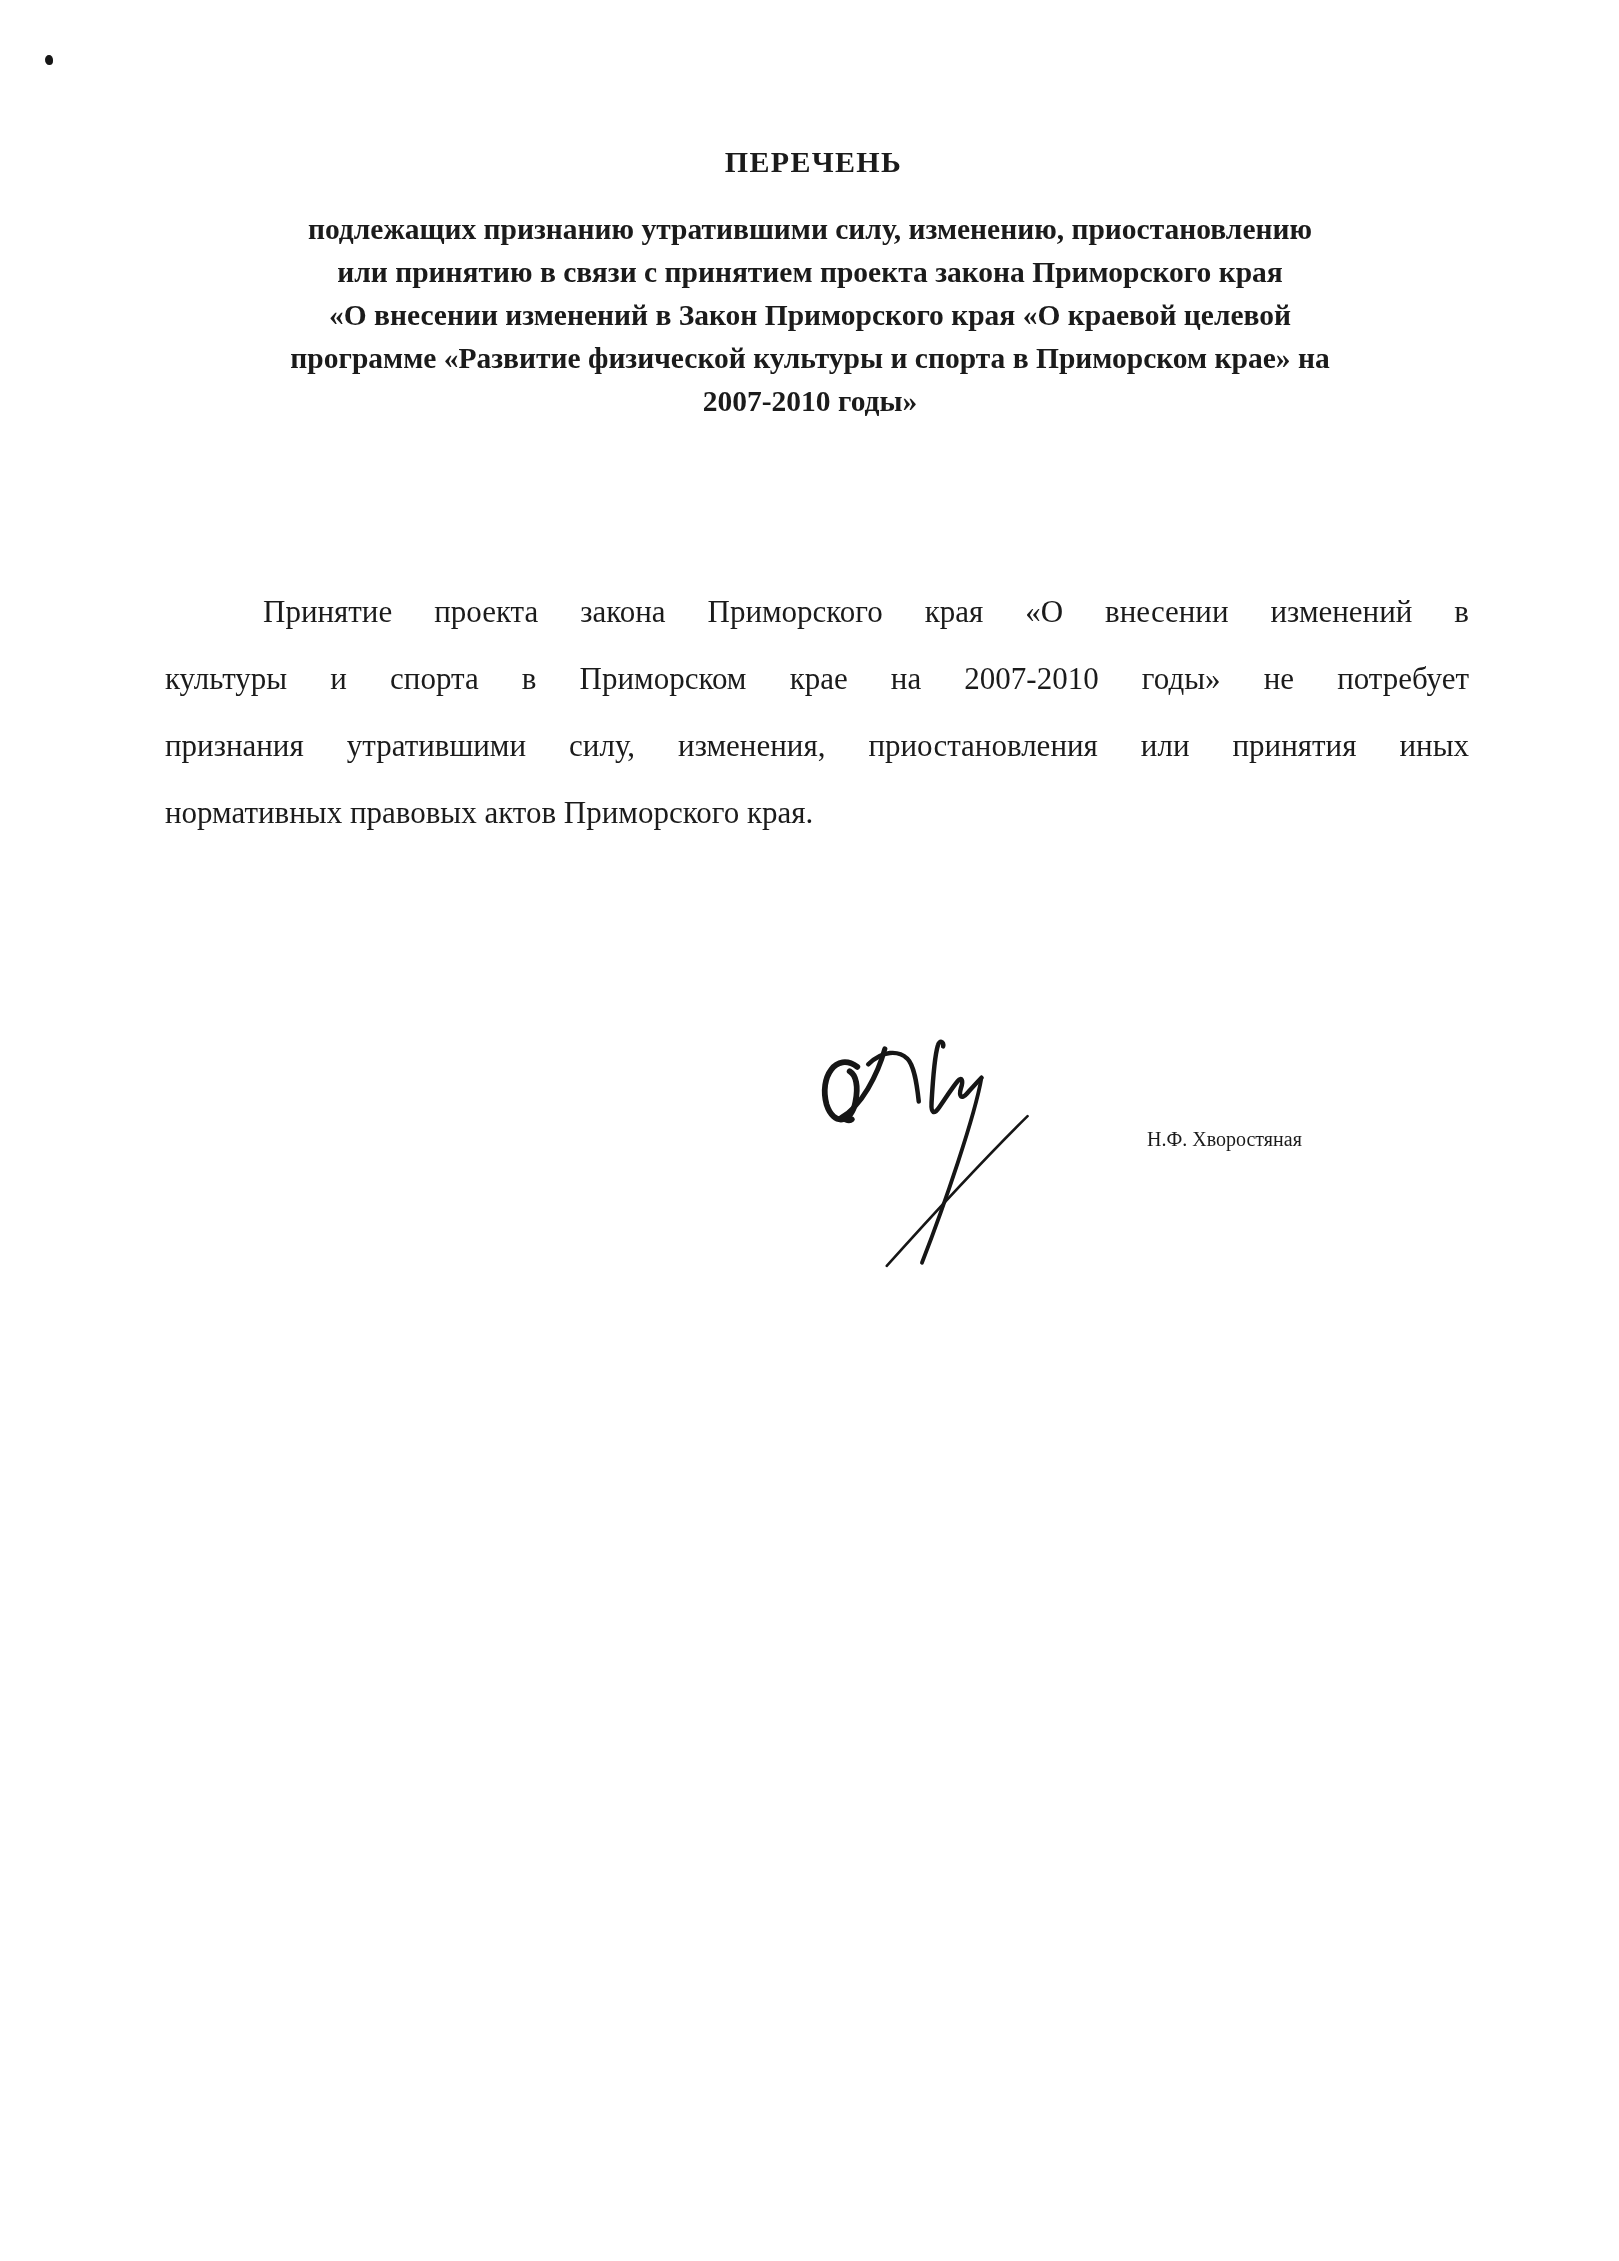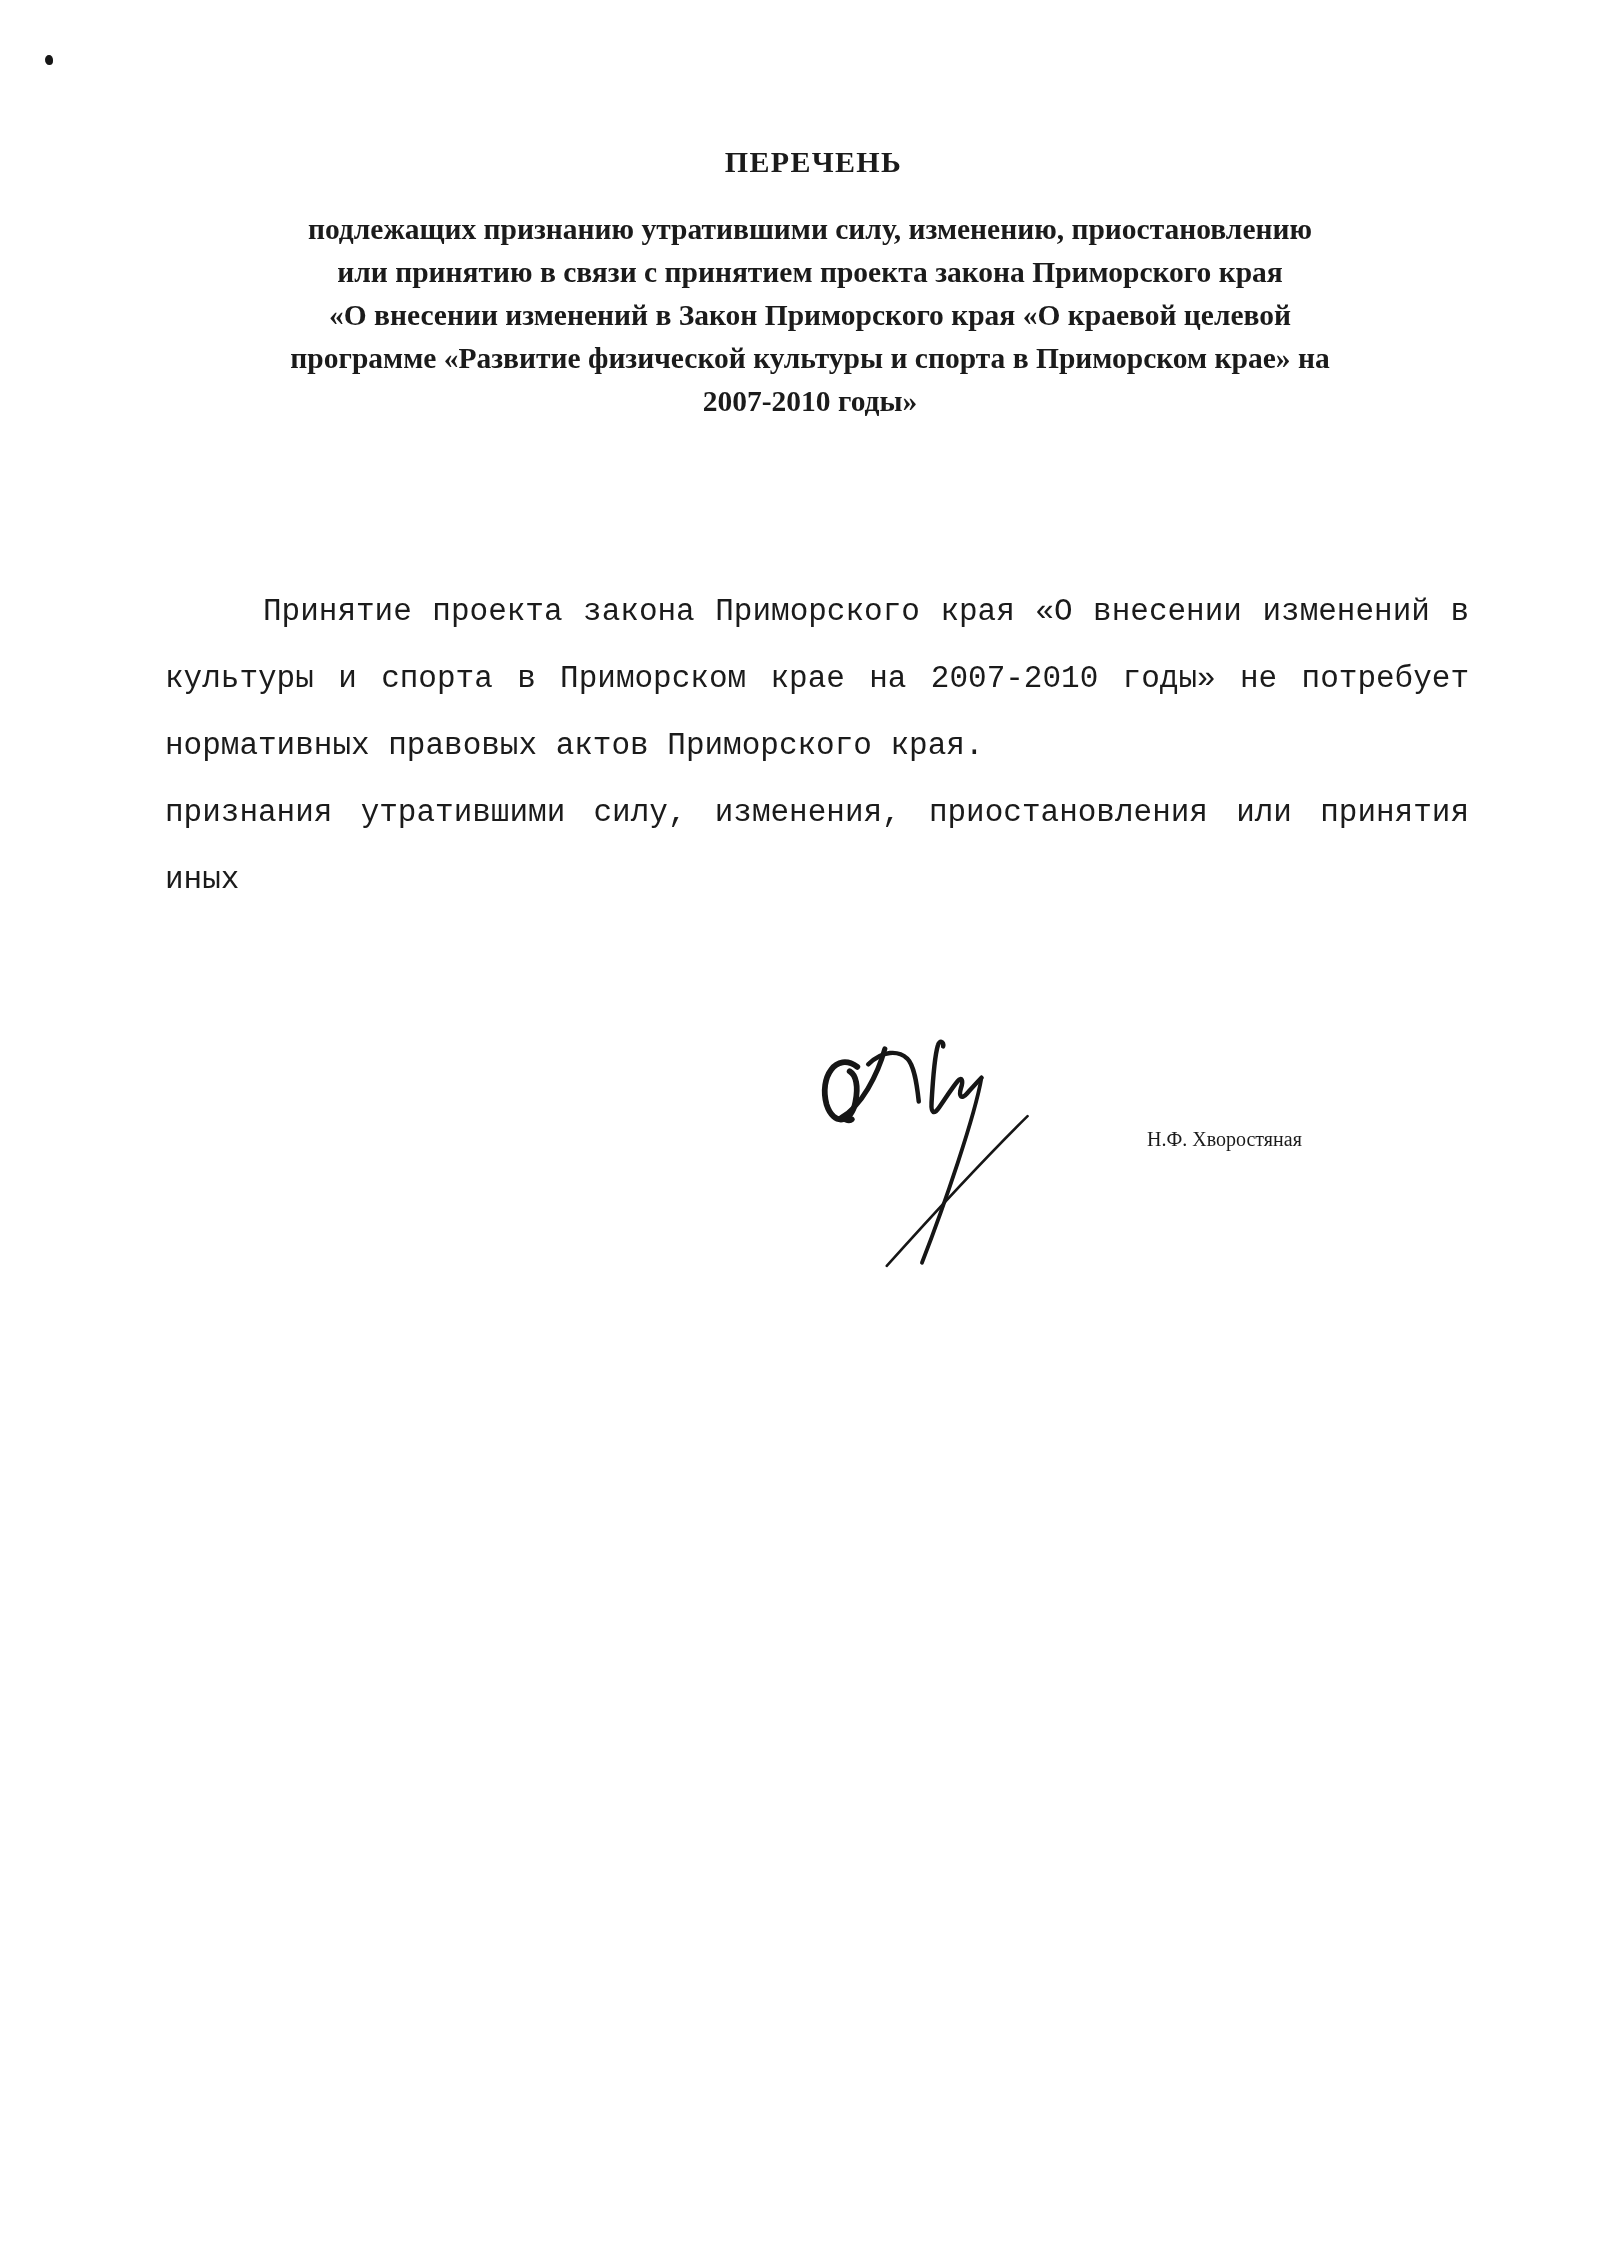--- a/index.html
+++ b/index.html
@@ -54,21 +54,20 @@
     top: 578px;
     left: 165px;
     width: 1304px;
     font-size: 31px;
   }
   .body-line {
     line-height: 67px;
     height: 67px;
     text-align: justify;
     text-align-last: justify;
-    font-family: Liberation Mono, monospace;
   }
   .body-line.indent {
     padding-left: 98px;
   }
   .body-line.last {
     text-align-last: left;
   }
   .sig-position {
     position: absolute;
     top: 1050px;
@@ -110,22 +109,22 @@
     <div class="subtitle-line">подлежащих признанию утратившими силу, изменению, приостановлению</div>
     <div class="subtitle-line">или принятию в связи с принятием проекта закона Приморского края</div>
     <div class="subtitle-line">«О внесении изменений в Закон Приморского края «О краевой целевой</div>
     <div class="subtitle-line">программе «Развитие физической культуры и спорта в Приморском крае» на</div>
     <div class="subtitle-line">2007-2010 годы»</div>
   </div>
 
   <div class="doc-body">
     <div class="body-line indent">Принятие проекта закона Приморского края «О внесении изменений в</div>
     <div class="body-line">культуры и спорта в Приморском крае на 2007-2010 годы» не потребует</div>
+    <div class="body-line">признания утратившими силу, изменения, приостановления или принятия иных</div>
     <div class="body-line last">нормативных правовых актов Приморского края.</div>
-    <div class="body-line">признания утратившими силу, изменения, приостановления или принятия иных</div>
   </div>
 
 
   <svg class="signature-svg" viewBox="0 0 400 420" xmlns="http://www.w3.org/2000/svg" aria-hidden="true">
     <path d="M88,84 C55,60 28,100 40,143 C51,177 79,172 85,139 C90,114 86,97 76,91" stroke-width="9"></path>
     <path d="M131,56 C120,96 94,146 63,163 C70,168 76,170 80,166" stroke-width="8"></path>
     <path d="M105,80 C128,58 152,58 166,71 C177,82 181,110 184,138" stroke-width="7"></path>
     <path d="M222,52 C224,44 216,42 214,50 C209,66 206,104 204,140 C203,157 208,159 216,147 C227,131 238,114 245,106 C251,99 254,105 250,117 C246,131 251,135 259,126 C268,116 276,107 282,101" stroke-width="7"></path>
     <path d="M282,101 C272,160 224,300 189,390" stroke-width="6"></path>
     <path d="M134,395 C196,326 286,228 354,161" stroke-width="4"></path>

